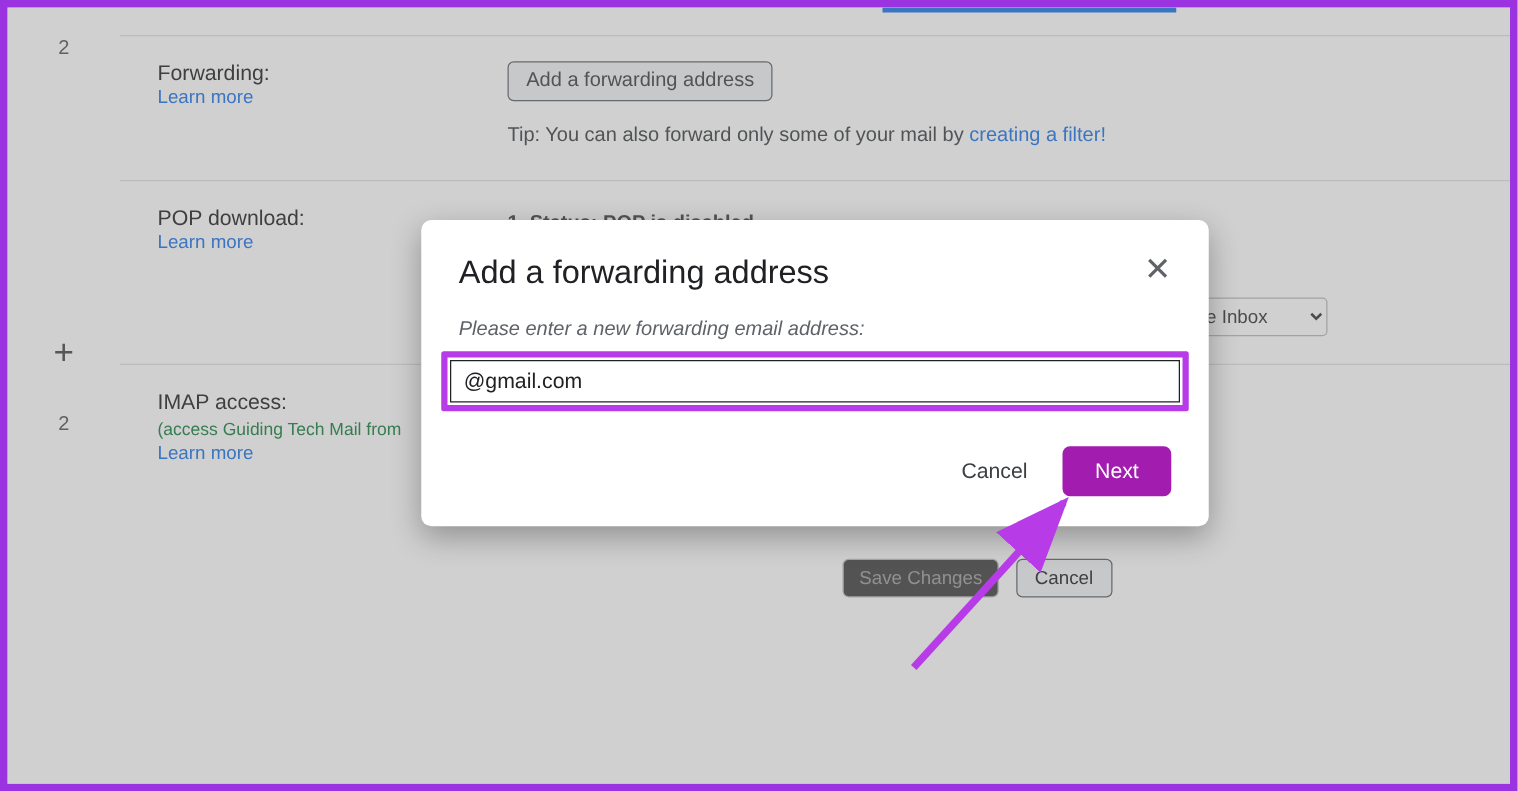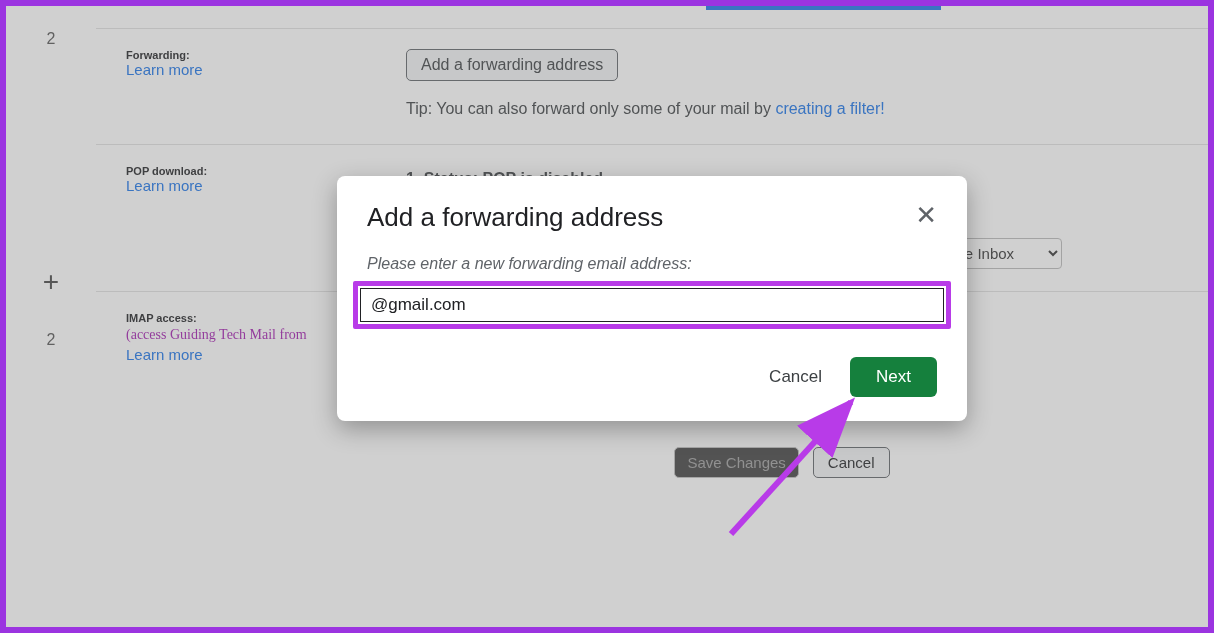--- a/index.html
+++ b/index.html
@@ -55,29 +55,28 @@
     display: flex;
     border-top: 1px solid #e0e0e0;
     padding: 20px 10px 22px 30px;
   }
   .section:first-of-type { border-top: none; }
   .section-label {
     width: 280px;
     flex-shrink: 0;
   }
   .section-label .title {
-    font-weight: bold;
-    font-size: 11px;
+    font-weight: normal;
+    font-size: 17px;
     color: #202124;
   }
   .section-label .sub {
     font-size: 14px;
-    color: #a21caf;
+    color: #15803d;
     line-height: 1.6;
-    font-family: Liberation Serif, serif;
   }
   .section-body {
     flex: 1;
     color: #3c4043;
     font-size: 16px;
     line-height: 1.7;
   }
   .link {
     color: #1a73e8;
     cursor: pointer;
@@ -195,21 +194,21 @@
     justify-content: flex-end;
     align-items: center;
     gap: 28px;
   }
   .dlg-cancel {
     color: #3c4043;
     font-size: 17px;
     cursor: pointer;
   }
   .dlg-next {
-    background: #15803d;
+    background: #a21caf;
     color: #fff;
     border: none;
     padding: 10px 26px;
     font-size: 17px;
     border-radius: 6px;
     cursor: pointer;
     font-weight: 500;
   }
 
   

